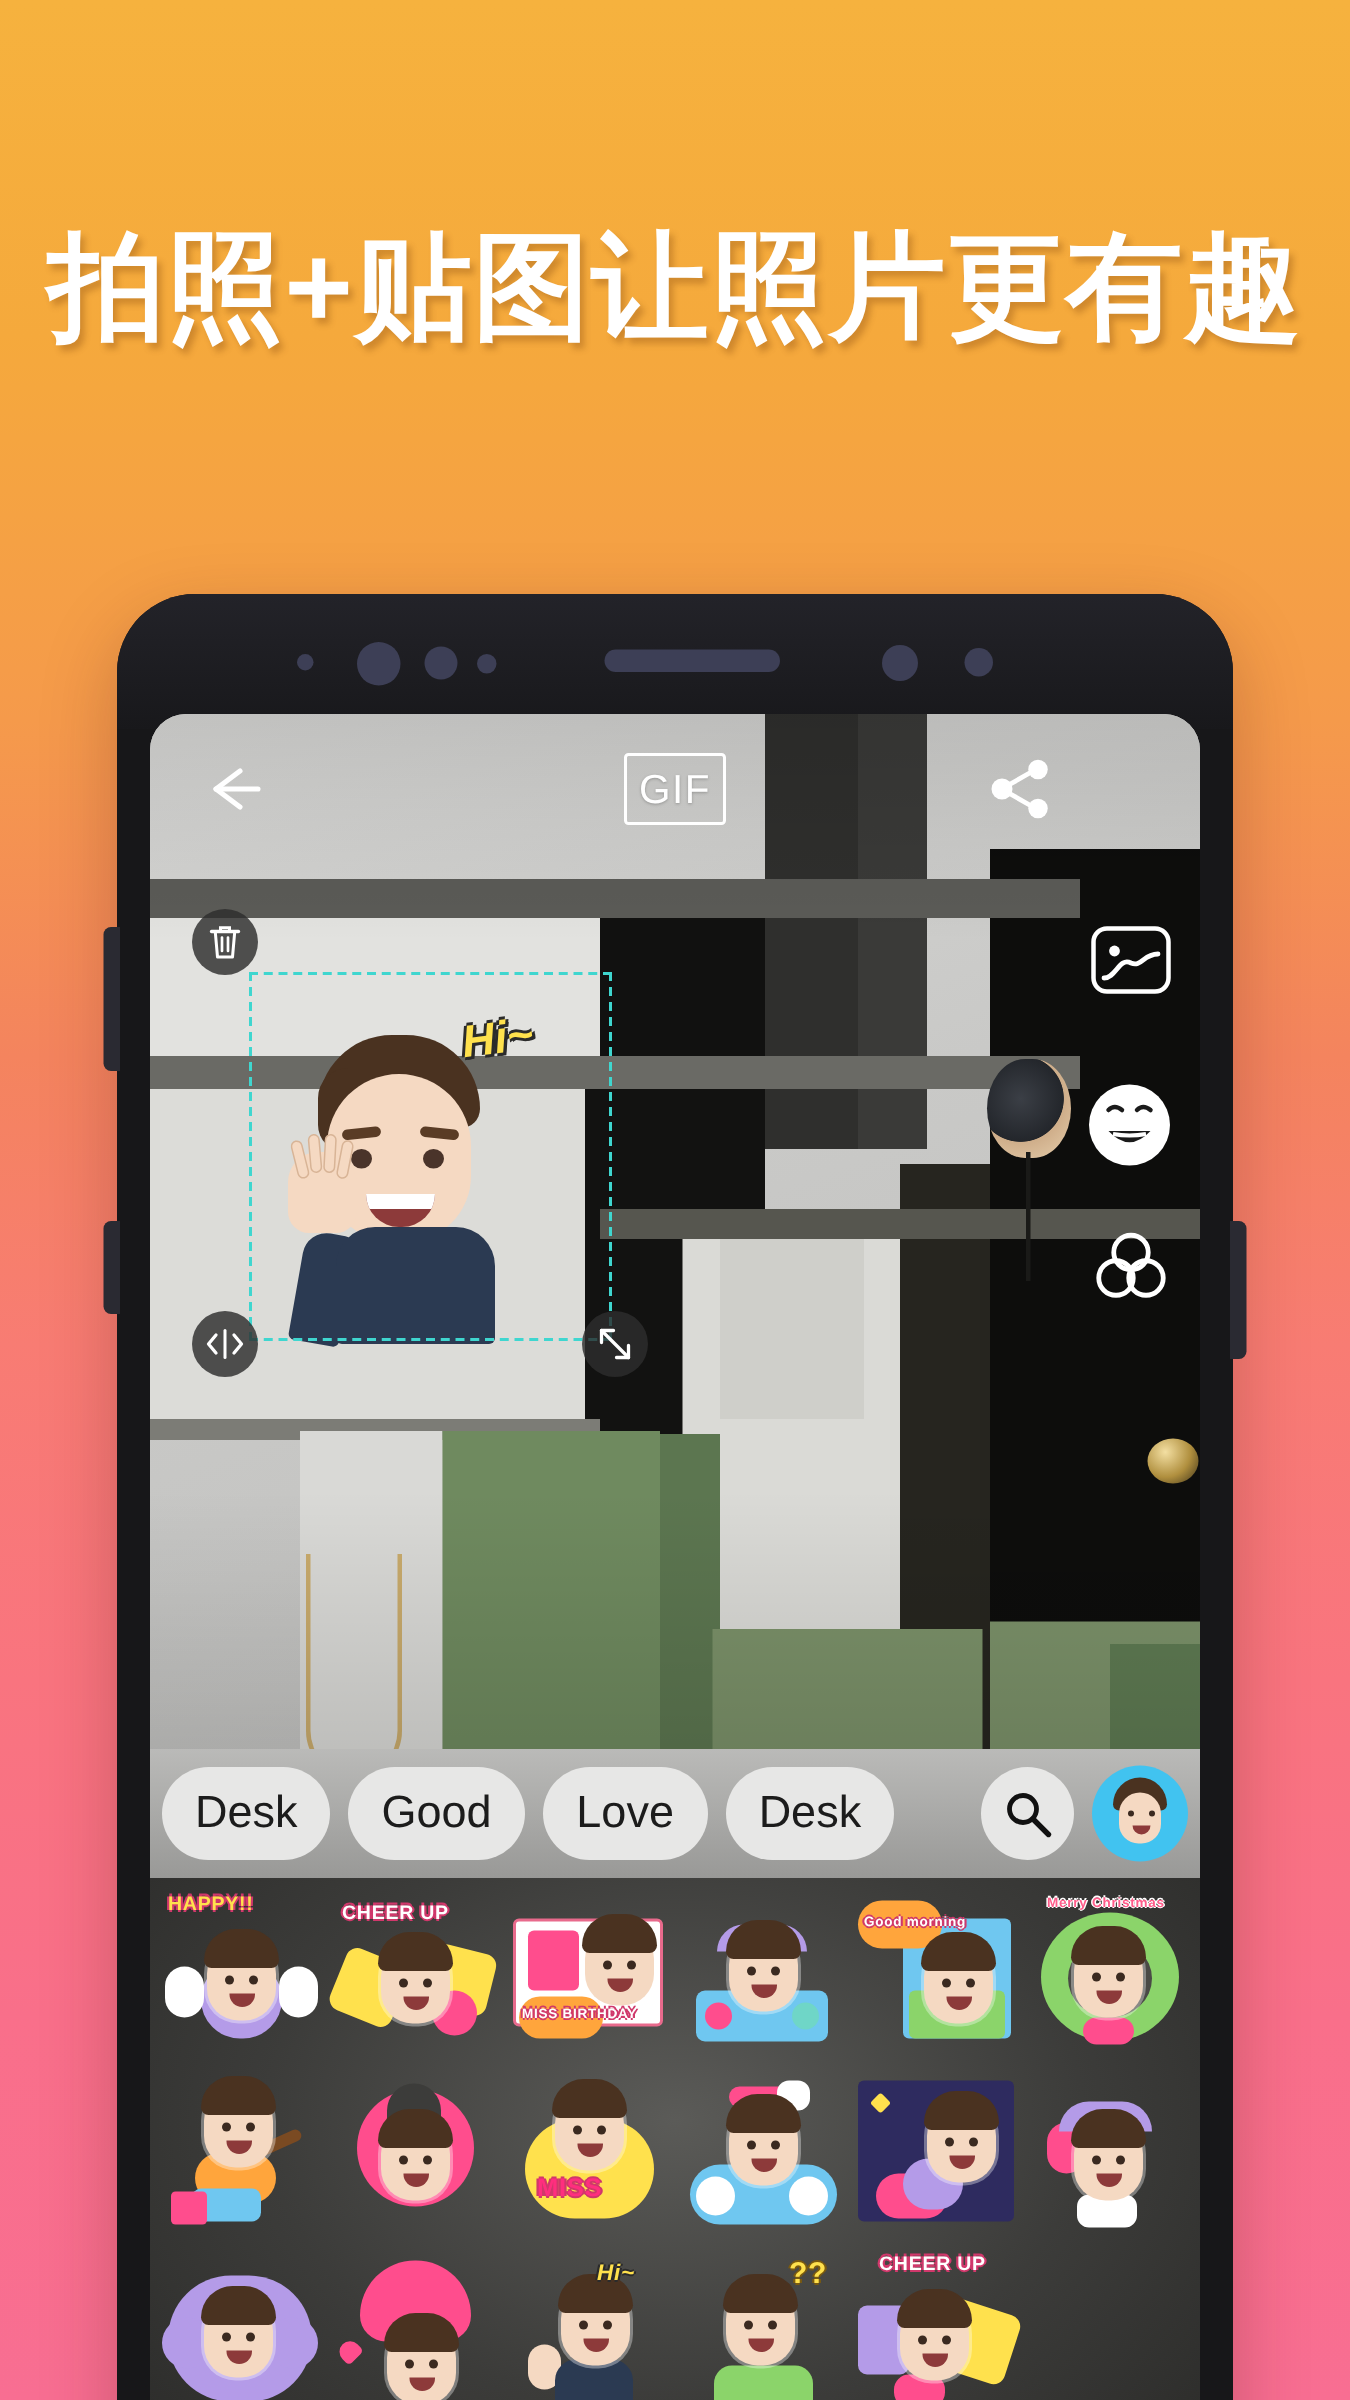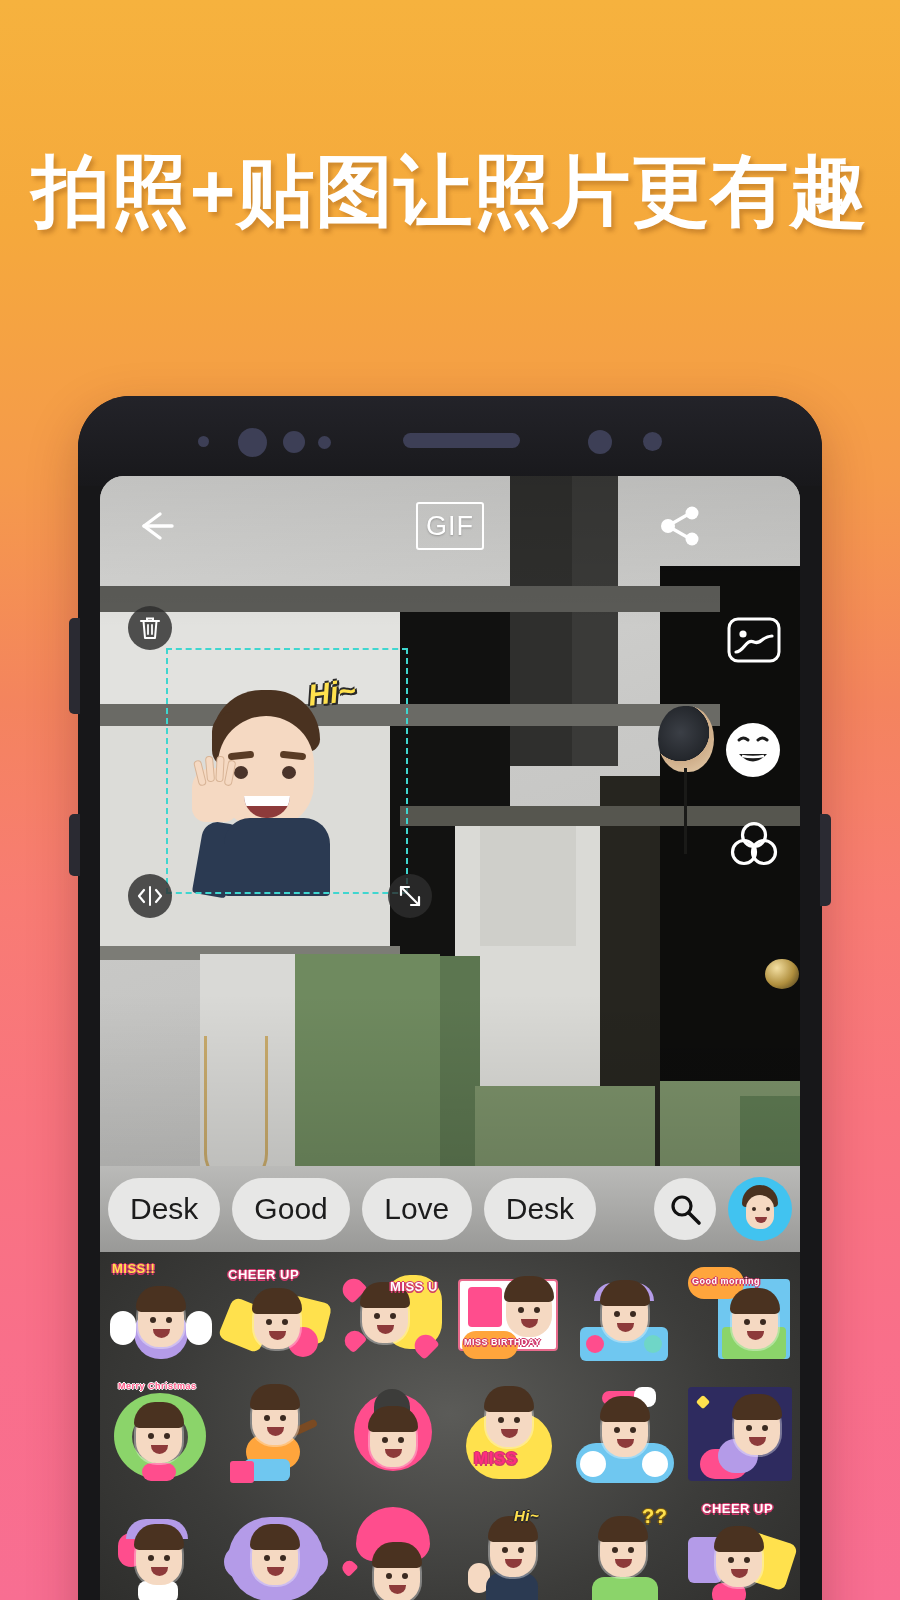--- a/index.html
+++ b/index.html
@@ -396,52 +396,38 @@
         <span class="av-eye l"></span>
         <span class="av-eye r"></span>
         <span class="av-mouth"></span>
       </div>
     </div>
 
     <div class="grid">
 
       <div class="cell">
         <div class="tile">
-          <span class="badge d" style="left:4px;top:0;color:#FFE14D;">MISS!!</span>
+          <span class="badge d" style="left:4px;top:0;color:#FFE14D;">HAPPY!!</span>
           <span class="blob d-purple" style="left:26px;top:46px;width:54px;height:52px;border-radius:26px;"></span>
           <span class="blob d-white" style="left:2px;top:50px;width:26px;height:34px;border-radius:13px;"></span>
           <span class="blob d-white" style="left:78px;top:50px;width:26px;height:34px;border-radius:13px;"></span>
           <span class="face" style="left:30px;top:32px;">
               <i class="l"></i>
               <i class="r"></i>
               <u></u>
             </span>
         </div>
       </div>
       <div class="cell">
         <div class="tile">
           <span class="badge" style="left:4px;top:6px;">CHEER UP</span>
           <span class="blob d-yellow" style="left:0;top:42px;width:44px;height:44px;border-radius:8px;transform:rotate(22deg);"></span>
           <span class="blob d-yellow" style="left:62px;top:38px;width:42px;height:42px;border-radius:8px;transform:rotate(14deg);"></span>
           <span class="blob d-pink" style="left:64px;top:66px;width:30px;height:30px;"></span>
           <span class="face" style="left:30px;top:34px;">
-              <i class="l"></i>
-              <i class="r"></i>
-              <u></u>
-            </span>
-        </div>
-      </div>
-      <div class="cell">
-        <div class="tile">
-          <span class="badge" style="left:50px;top:18px;">MISS U</span>
-          <span class="blob d-yellow" style="left:44px;top:14px;width:58px;height:74px;border-radius:26px;"></span>
-          <span class="blob d-pink" style="left:2px;top:18px;width:22px;height:20px;border-radius:11px 11px 4px 4px;transform:rotate(-45deg);"></span>
-          <span class="blob d-pink" style="left:4px;top:70px;width:20px;height:18px;border-radius:10px 10px 4px 4px;transform:rotate(-45deg);"></span>
-          <span class="blob d-pink" style="left:74px;top:74px;width:22px;height:20px;border-radius:11px 11px 4px 4px;transform:rotate(-45deg);"></span>
-          <span class="face" style="left:22px;top:28px;">
               <i class="l"></i>
               <i class="r"></i>
               <u></u>
             </span>
         </div>
       </div>
       <div class="cell">
         <div class="tile">
           <span class="blob d-white" style="left:2px;top:18px;width:100px;height:72px;border-radius:4px;border:2px solid #e86a8c;"></span>
           <span class="blob d-pink" style="left:12px;top:26px;width:34px;height:40px;border-radius:4px;"></span>

